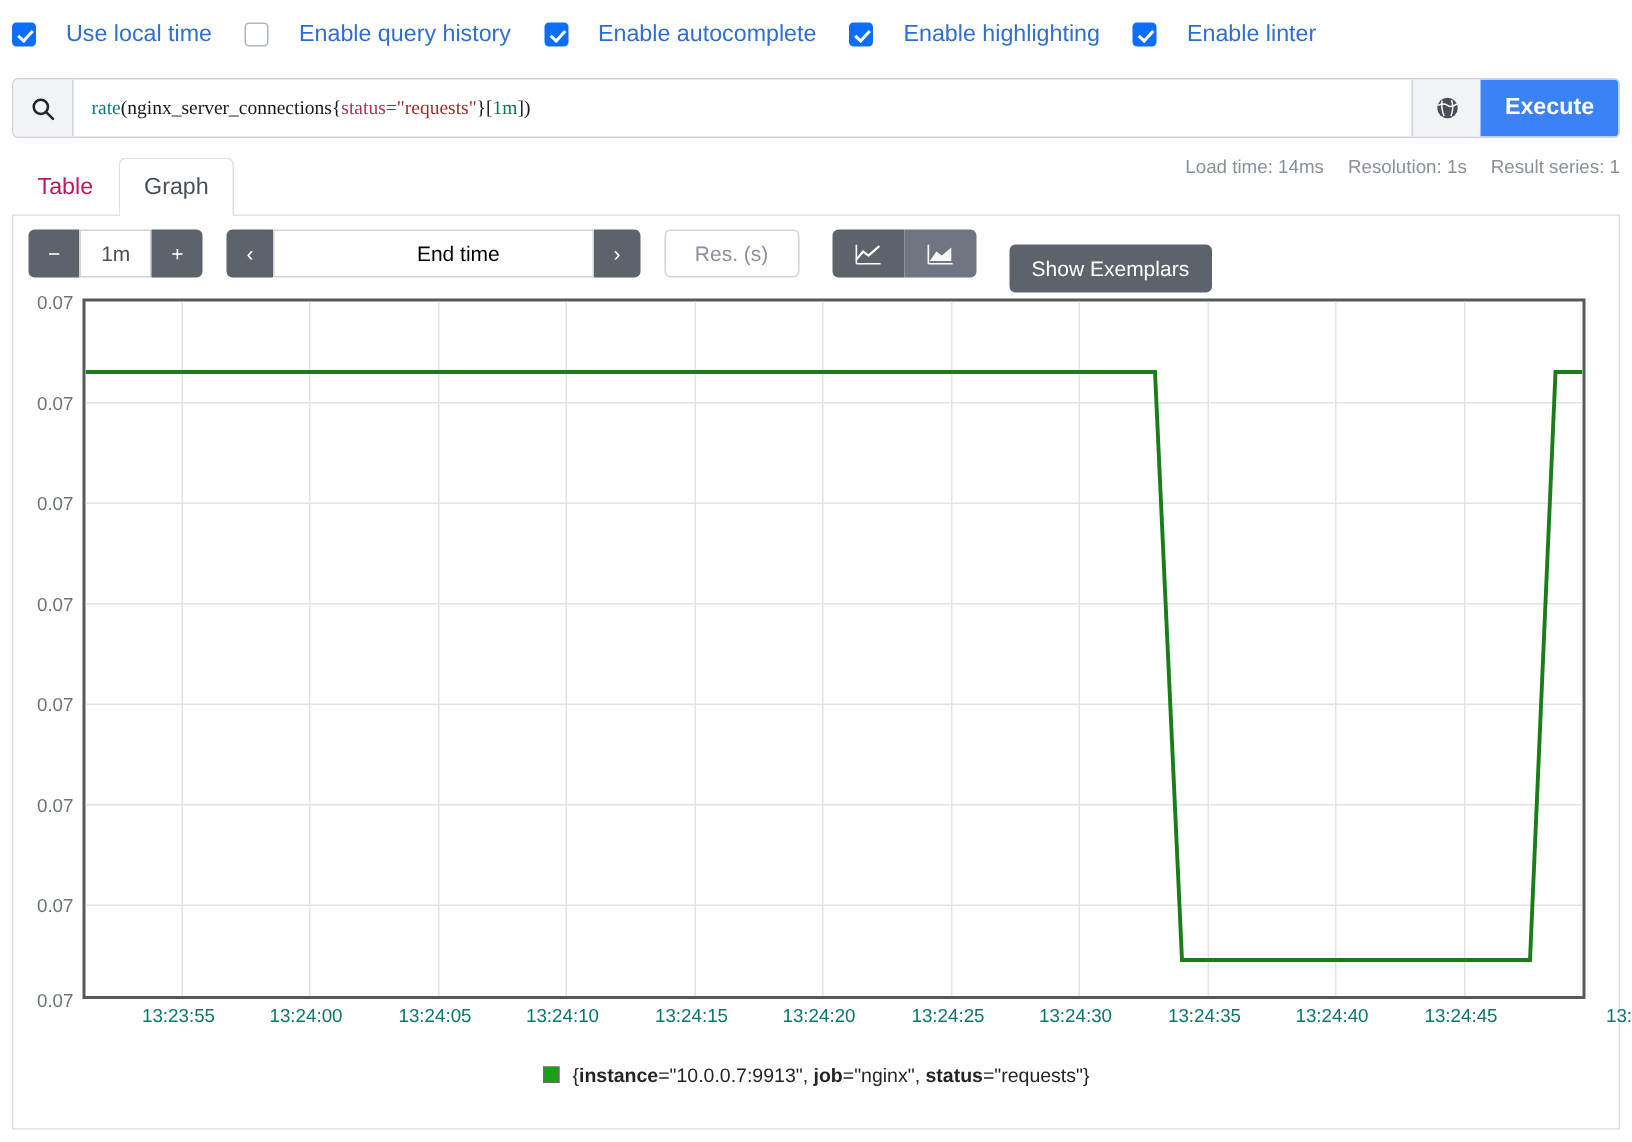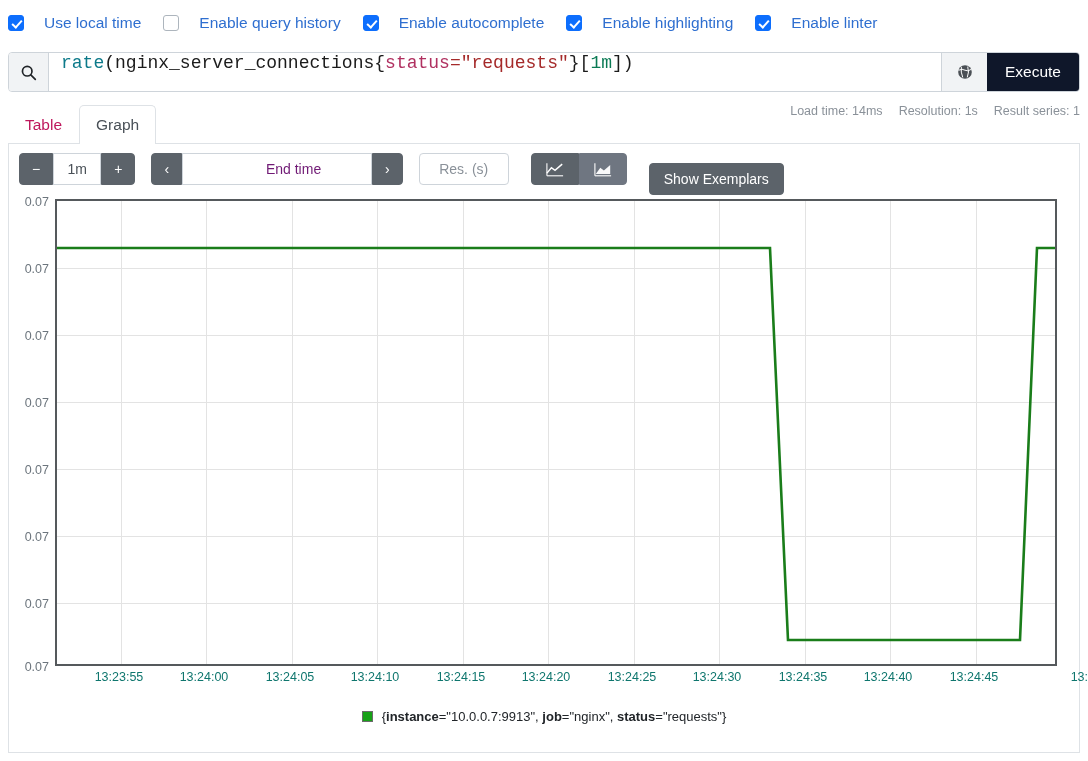--- a/index.html
+++ b/index.html
@@ -38,38 +38,38 @@
   .query-bar {
     position: absolute; left: 8px; top: 52px; width: 1072px; height: 40px;
     display: flex; border: 1px solid #ced4da; border-radius: 4px; background: #fff;
     overflow: hidden;
   }
   .q-prefix {
     width: 40px; flex: 0 0 40px; background: #f1f3f5; border-right: 1px solid #ced4da;
     display: flex; align-items: center; justify-content: center;
   }
   .q-input {
-    flex: 1 1 auto; display: flex; align-items: flex-start; padding: 0 12px;
-    font-family: Liberation Mono, monospace; font-size: 18px;
+    flex: 1 1 auto; display: flex; align-items: center; padding: 0 12px;
+    font-family: Liberation Serif, serif; font-size: 13px;
     letter-spacing: 0px; white-space: nowrap; overflow: hidden;
   }
   .tok-fn   { color: #0d7a8a; }
   .tok-met  { color: #1b1b1b; }
   .tok-punc { color: #1b1b1b; }
   .tok-lbl  { color: #b03060; }
   .tok-str  { color: #a52a2a; }
   .tok-dur  { color: #0a7a54; }
   .q-globe {
     width: 46px; flex: 0 0 46px; background: #f1f3f5; border-left: 1px solid #ced4da;
     display: flex; align-items: center; justify-content: center;
   }
   .q-exec {
-    width: 92px; flex: 0 0 92px; background: #0f172a; color: #fff;
+    width: 92px; flex: 0 0 92px; background: #3b82f6; color: #fff;
     display: flex; align-items: center; justify-content: center;
-    font-size: 15.5px; cursor: pointer;
+    font-size: 15.5px; cursor: pointer; font-weight: bold;
   }
 
   
   .tabs-row { position: absolute; left: 8px; top: 100px; width: 1072px; height: 44px; }
   .tabs { position: absolute; left: 0; bottom: 0; display: flex; align-items: flex-end; height: 44px; }
   .tab {
     font-size: 15.5px; padding: 9px 16px 10px; cursor: pointer;
     border: 1px solid transparent; border-bottom: none;
     border-radius: 5px 5px 0 0; line-height: 1.25;
   }
@@ -105,21 +105,21 @@
   .btn-dark.light { background: #6f7681; border-color: #6f7681; }
   .btn-white {
     background: #fff; color: #495057; border: 1px solid #ced4da;
     font-size: 14px; display: flex; align-items: center; justify-content: center;
     height: 32px; padding: 0 10px;
   }
   .rnd-l { border-radius: 4px 0 0 4px; }
   .rnd-r { border-radius: 0 4px 4px 0; }
   .rnd   { border-radius: 4px; margin-top: 20px; }
   .range-val { min-width: 48px; }
-  .endtime { width: 190px; color: #701a75; cursor: text; padding-left: 43px; }
+  .endtime { width: 214px; color: #000000; cursor: text; padding-left: 43px; }
   .res-input {
     width: 90px; height: 32px; border: 1px solid #ced4da; border-radius: 4px;
     background: #fff; color: #8a9199; font-size: 14px;
     display: flex; align-items: center; justify-content: center; margin-right: 22px;
   }
   .chart-toggle { display: flex; margin-right: 22px; }
   .chart-toggle .btn-dark { padding: 0 14px; }
   .show-ex { padding: 0 14px; }
 
   

